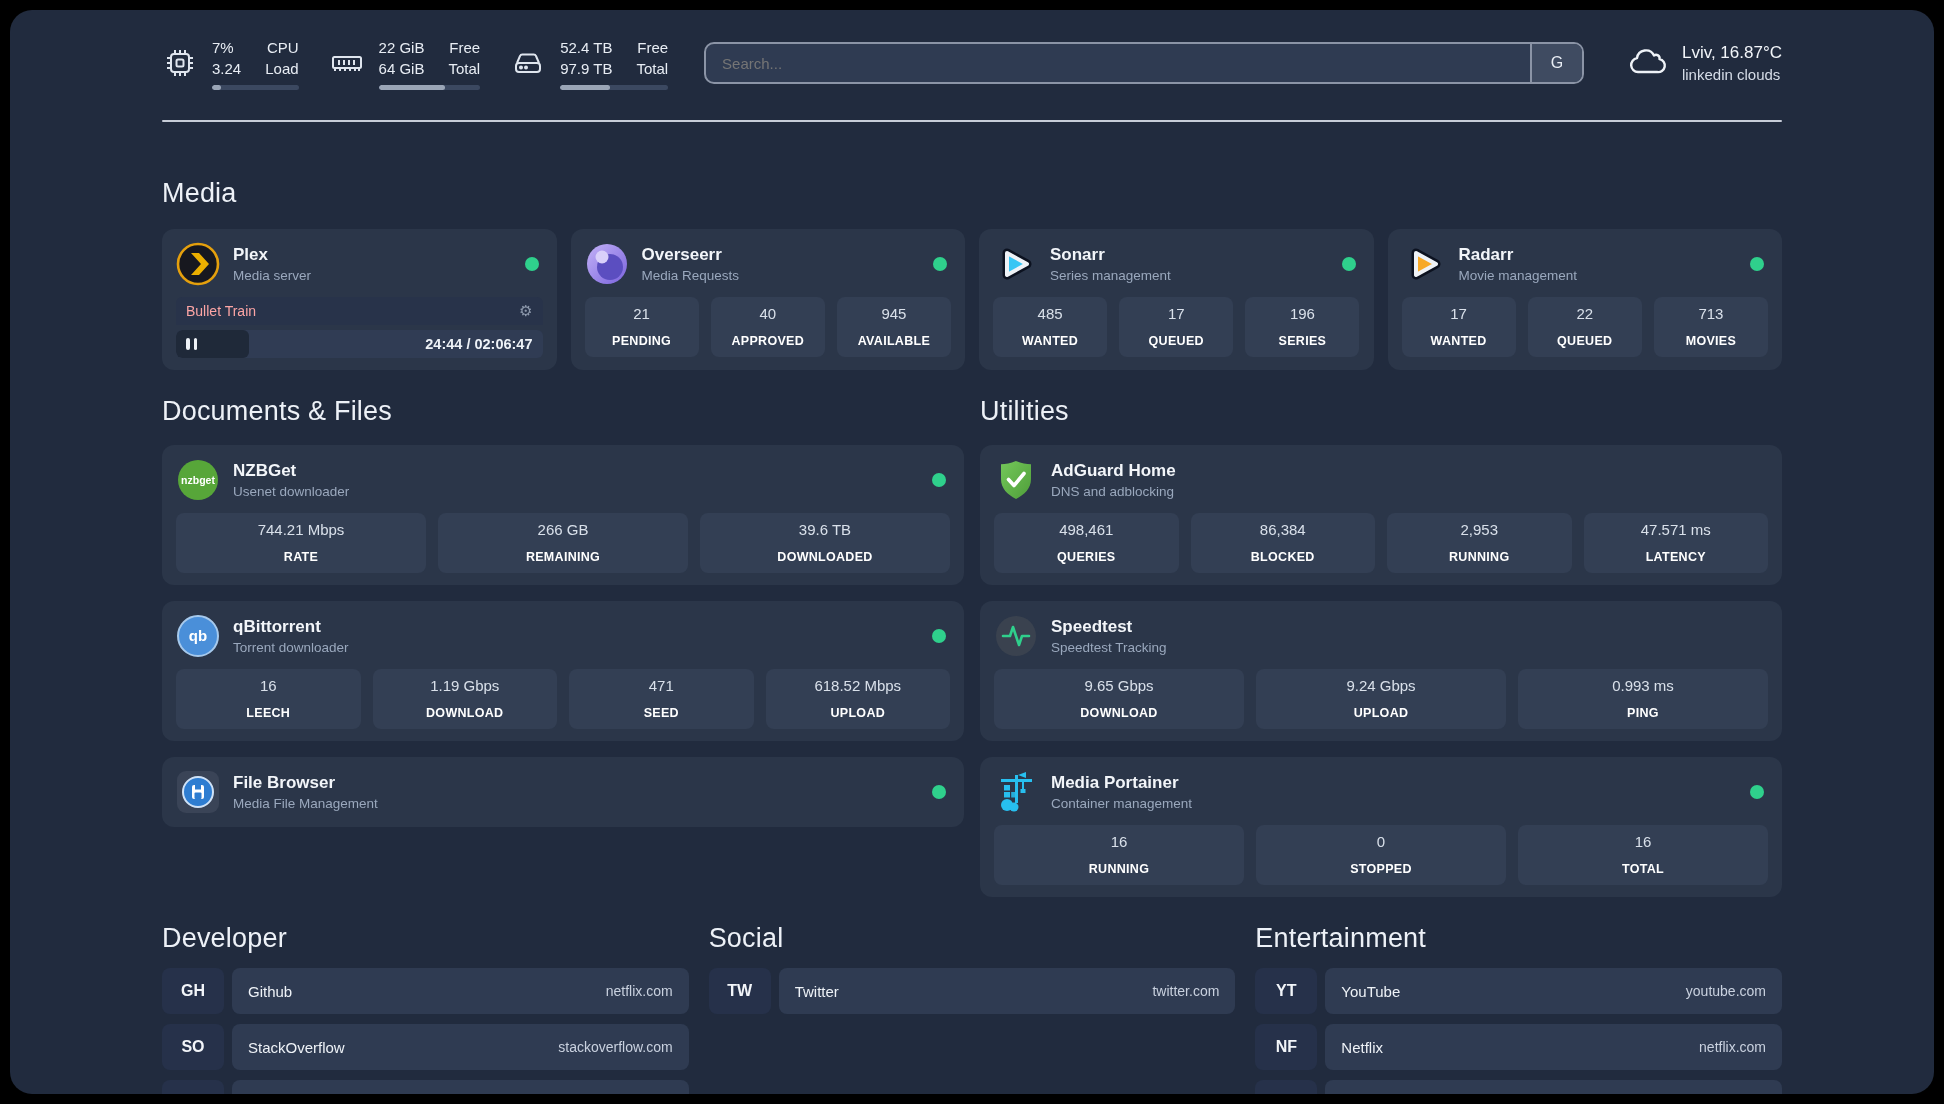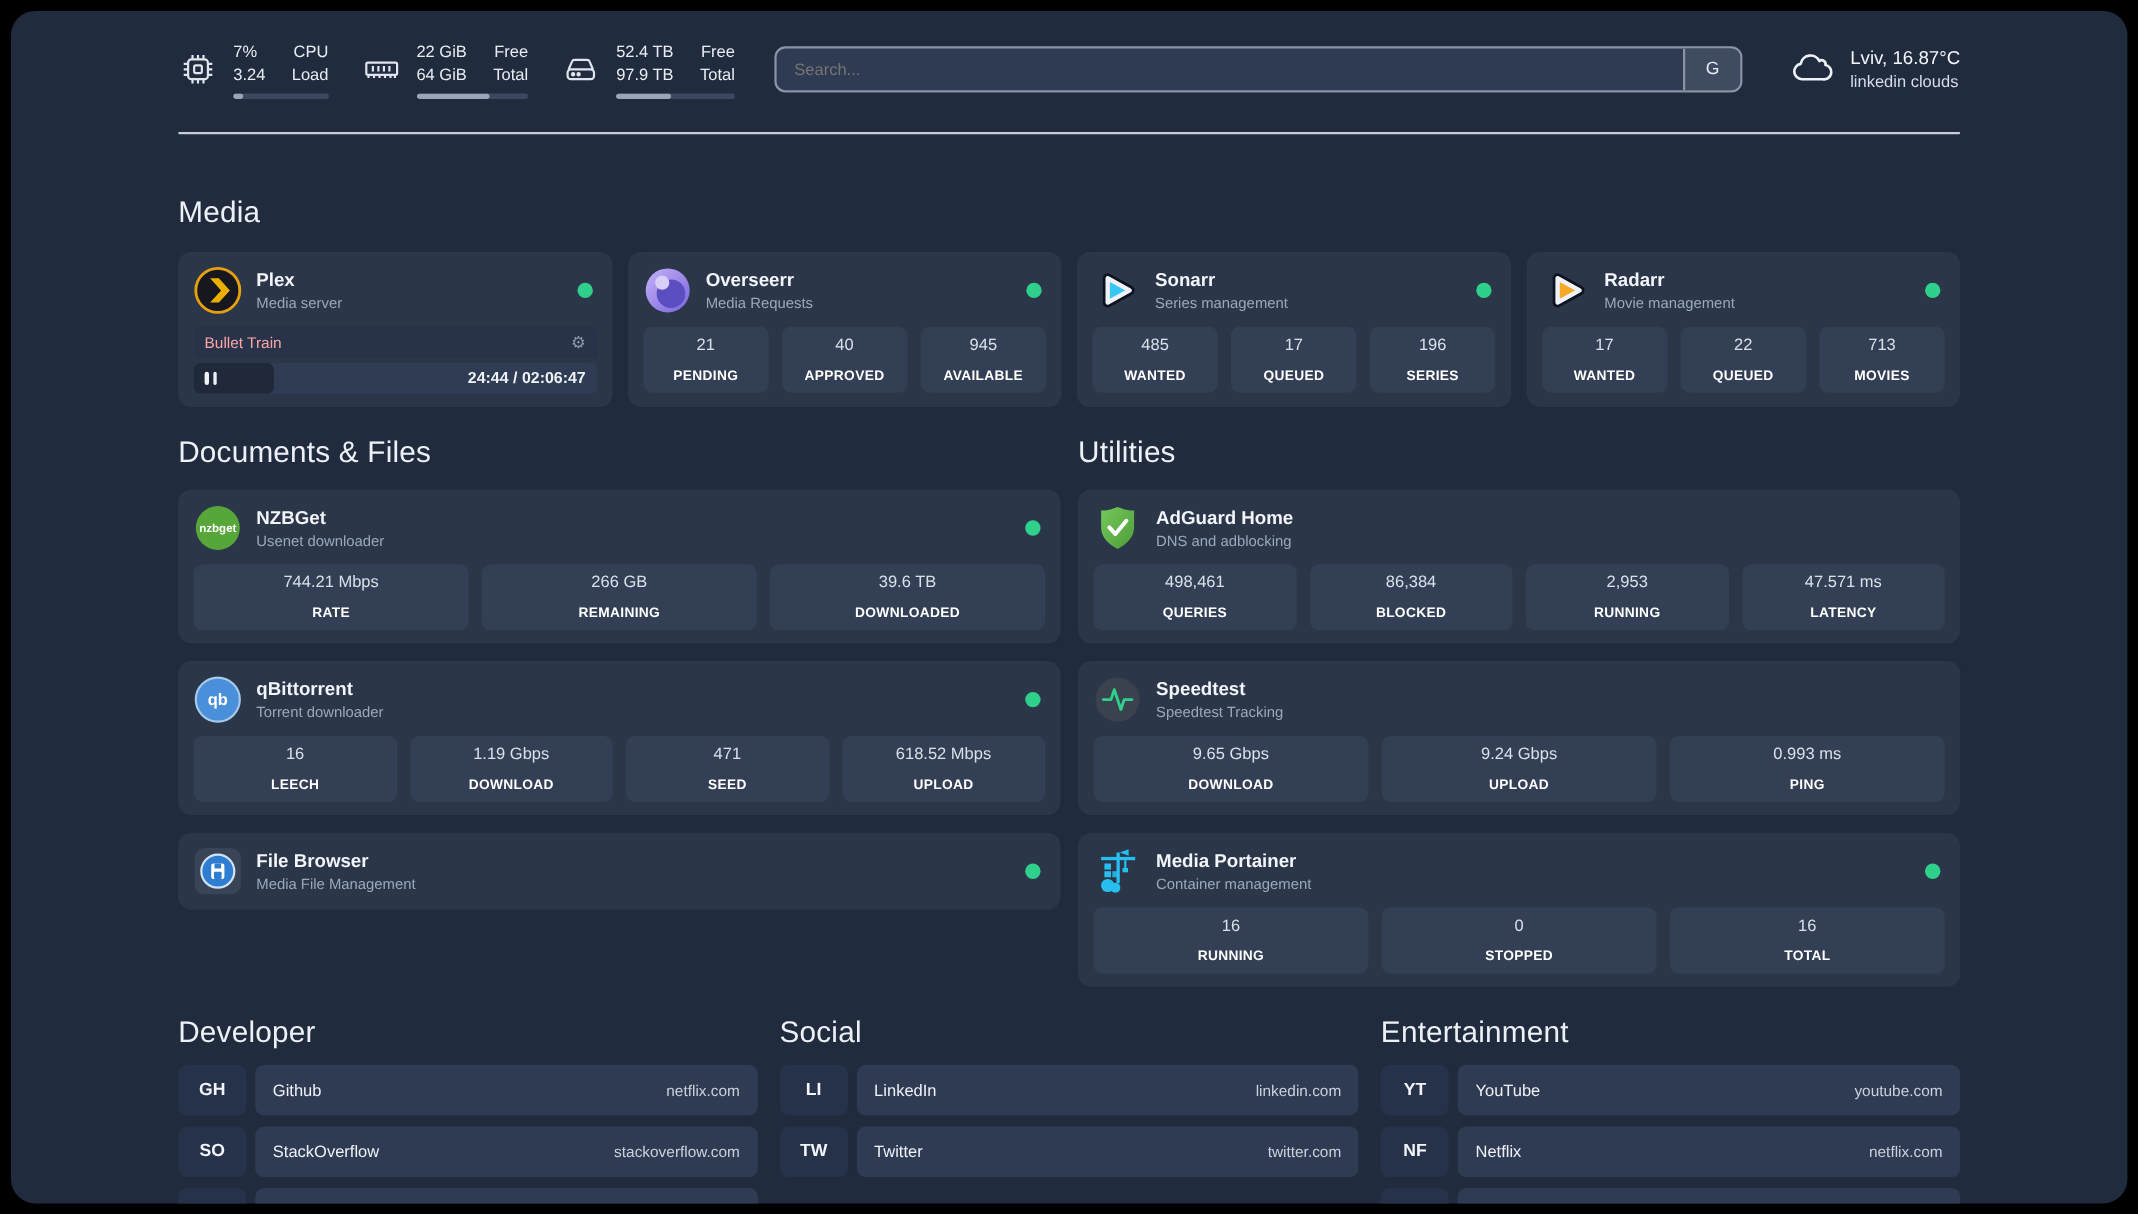--- a/index.html
+++ b/index.html
@@ -529,27 +529,20 @@
                 <span class="link-url">dev.to</span>
               </div>
             </div>
           </div>
         </div>
 
         <div>
           <div class="section-title">Social</div>
           <div class="link-rows">
             <div class="link-row">
-              <div class="link-abbr">LI</div>
-              <div class="link-pill">
-                <span class="link-name">LinkedIn</span>
-                <span class="link-url">linkedin.com</span>
-              </div>
-            </div>
-            <div class="link-row">
               <div class="link-abbr">TW</div>
               <div class="link-pill">
                 <span class="link-name">Twitter</span>
                 <span class="link-url">twitter.com</span>
               </div>
             </div>
           </div>
         </div>
 
         <div>

